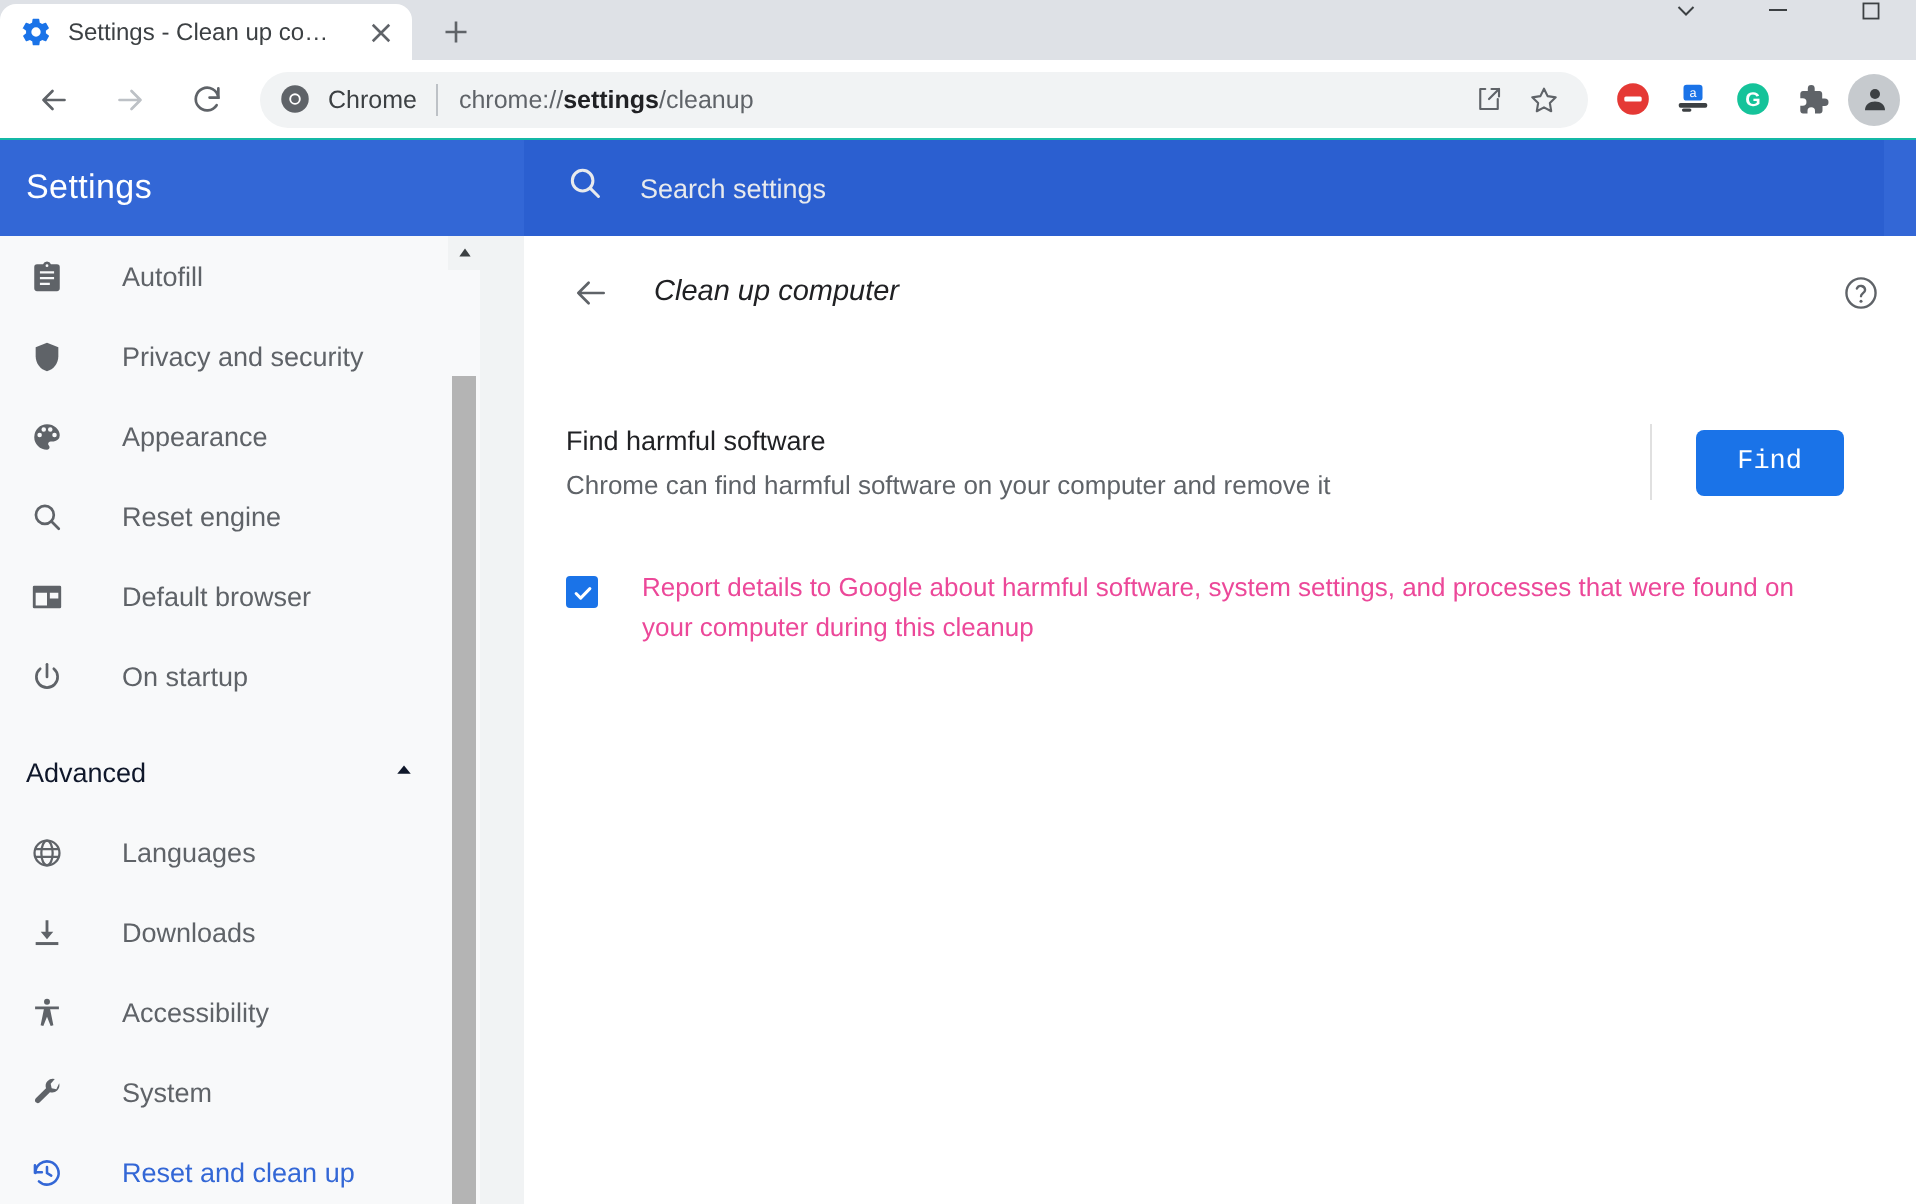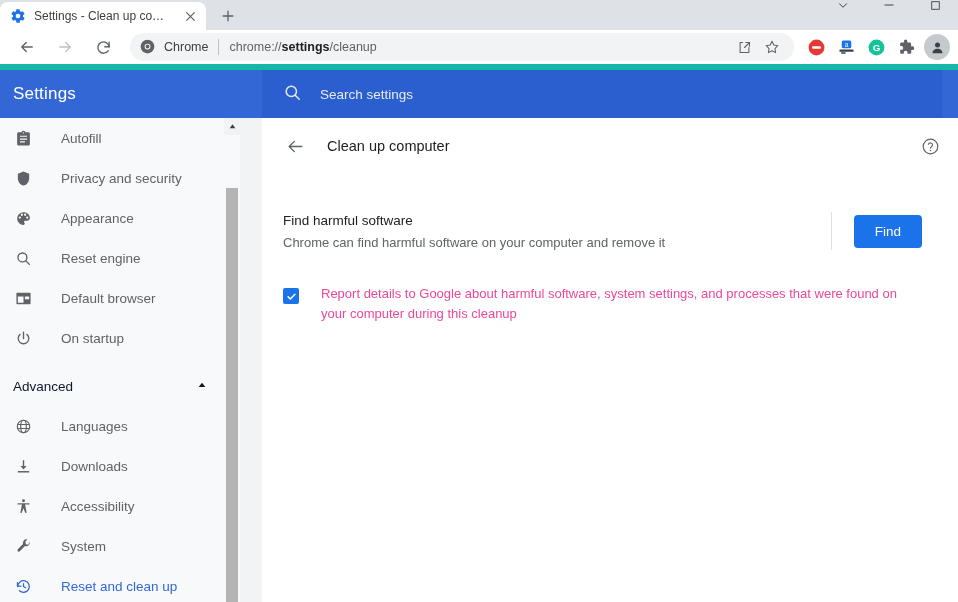--- a/index.html
+++ b/index.html
@@ -65,21 +65,21 @@
   }
 
   
   .toolbar {
     height: 40px;
     background: #ffffff;
     display: flex;
     align-items: center;
     padding: 0 8px;
     gap: 0px;
-    border-bottom: 6px solid #14b8a6;
+    border-bottom: 1px solid #14b8a6;
   }
   .nav-btn {
     width: 28px; height: 28px;
     margin: 0 5px;
     display: flex; align-items: center; justify-content: center;
     color: #5f6368;
   }
   .nav-btn.disabled { color: #bdc1c6; }
   .omnibox {
     flex: 1 1 auto;
@@ -222,20 +222,21 @@
     background: #ffffff;
     height: 100%;
     position: relative;
   }
   .card-head {
     height: 56px;
     display: flex;
     align-items: center;
     padding: 0 14px 0 19px;
     gap: 0;
+    font-style: italic;
   }
   .back-btn {
     width: 28px; height: 28px;
     display: flex; align-items: center; justify-content: center;
     color: #5f6368;
   }
   .card-title {
     font-size: 14.5px;
     color: #202124;
     margin-left: 18px;
@@ -255,21 +256,21 @@
   }
   .find-text { flex: 1 1 auto; min-width: 0; }
   .find-title { font-size: 13.5px; color: #202124; }
   .find-sub { font-size: 13px; color: #5f6368; margin-top: 7px; }
   .row-divider { width: 1px; height: 38px; background: #e0e0e0; margin: 0 22px 0 10px; }
   .find-btn {
     background: #1a73e8;
     color: #ffffff;
     border: none;
     border-radius: 4px;
-    font-family: Liberation Sans, sans-serif;
+    font-family: Liberation Mono, monospace;
     font-size: 13.5px;
     font-weight: 500;
     padding: 9px 21px;
     cursor: pointer;
     white-space: nowrap;
   }
 
   .row-check {
     display: flex;
     align-items: flex-start;

